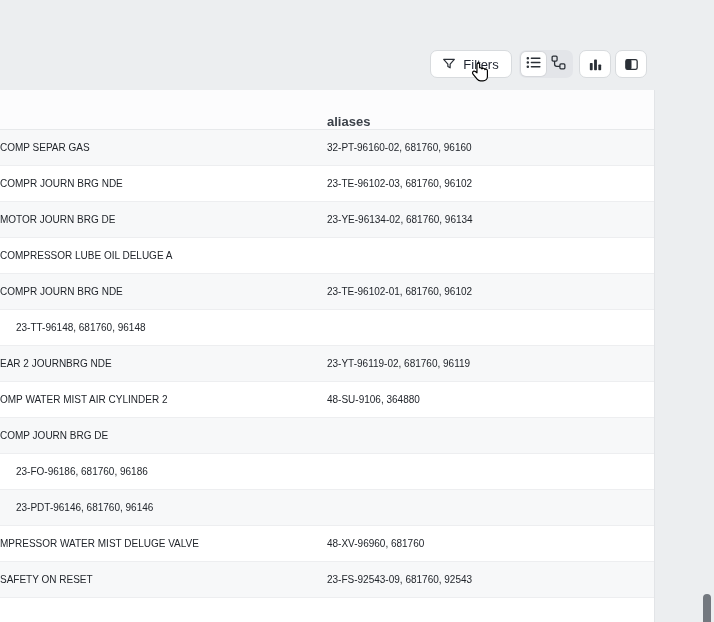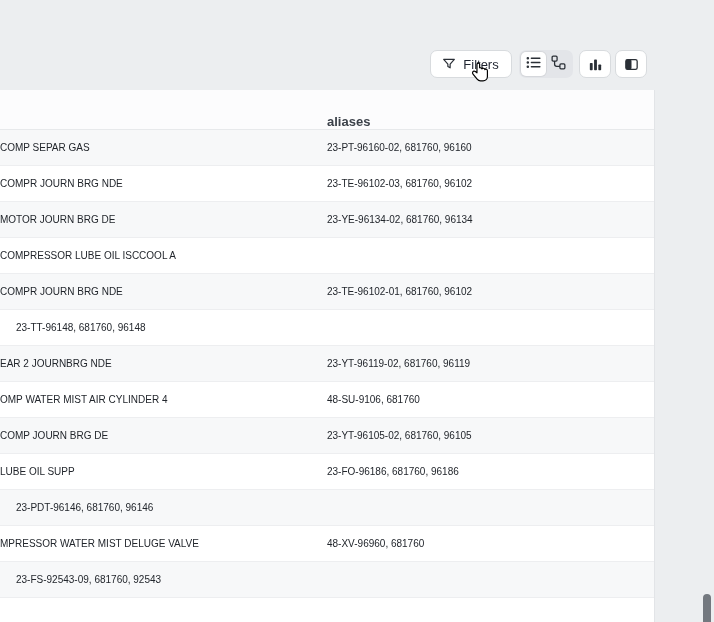--- a/index.html
+++ b/index.html
@@ -147,77 +147,76 @@
 </div>
 
 <div class="panel">
   <div class="thead">
     <div class="th col1"></div>
     <div class="th col2">aliases</div>
   </div>
   <div class="tbody" id="tbody">
   <div class="tr">
     <div class="td col1">COMP SEPAR GAS</div>
-    <div class="td col2">23-PT-96160-02, 681760, 96160</div>
+    <div class="td col2">32-PT-96160-02, 681760, 96160</div>
   </div>
 
   <div class="tr">
     <div class="td col1">COMPR JOURN BRG NDE</div>
     <div class="td col2">23-TE-96102-03, 681760, 96102</div>
   </div>
 
   <div class="tr">
     <div class="td col1">MOTOR JOURN BRG DE</div>
     <div class="td col2">23-YE-96134-02, 681760, 96134</div>
   </div>
 
   <div class="tr">
-    <div class="td col1">COMPRESSOR LUBE OIL ISCCOOL A</div>
+    <div class="td col1">COMPRESSOR LUBE OIL DELUGE A</div>
   </div>
 
   <div class="tr">
     <div class="td col1">COMPR JOURN BRG NDE</div>
     <div class="td col2">23-TE-96102-01, 681760, 96102</div>
   </div>
 
   <div class="tr">
     <div class="td col2">23-TT-96148, 681760, 96148</div>
   </div>
 
   <div class="tr">
     <div class="td col1">EAR 2 JOURNBRG NDE</div>
     <div class="td col2">23-YT-96119-02, 681760, 96119</div>
   </div>
 
   <div class="tr">
-    <div class="td col1">OMP WATER MIST AIR CYLINDER 4</div>
-    <div class="td col2">48-SU-9106, 681760</div>
+    <div class="td col1">OMP WATER MIST AIR CYLINDER 2</div>
+    <div class="td col2">48-SU-9106, 364880</div>
   </div>
 
   <div class="tr">
     <div class="td col1">COMP JOURN BRG DE</div>
-    <div class="td col2">23-YT-96105-02, 681760, 96105</div>
-  </div>
-
-  <div class="tr">
-    <div class="td col1">LUBE OIL SUPP</div>
+  </div>
+
+  <div class="tr">
     <div class="td col2">23-FO-96186, 681760, 96186</div>
   </div>
 
   <div class="tr">
     <div class="td col2">23-PDT-96146, 681760, 96146</div>
   </div>
 
   <div class="tr">
     <div class="td col1">MPRESSOR WATER MIST DELUGE VALVE</div>
     <div class="td col2">48-XV-96960, 681760</div>
   </div>
 
 
   <div class="tr">
+    <div class="td col1">SAFETY ON RESET</div>
     <div class="td col2">23-FS-92543-09, 681760, 92543</div>
   </div>
 </div>
 </div>
 
 <div class="v-scrollbar-thumb"></div>
 
 <div class="cursor">
   <svg width="22" height="24" viewBox="0 0 24 26">
     <path d="M9.2 2.2c-.9 0-1.6.7-1.6 1.6v9l-1.8-1.4c-1-.8-2.4-.4-2.9.7-.3.7-.1 1.4.4 2l4.5 5.6c.9 1.1 2.2 1.8 3.6 1.8h2.8c2.7 0 4.8-2.2 4.8-4.8v-6.2c0-.9-.7-1.6-1.6-1.6-.4 0-.8.2-1.1.4-.2-.8-1-1.5-1.9-1.5-.5 0-1 .2-1.4.6-.3-.7-1-1.2-1.9-1.2-.2 0-.4 0-.6.1V3.8c.3-.9-.4-1.6-1.3-1.6z" fill="#ffffff" stroke="#000000" stroke-width="1.3" stroke-linejoin="round"></path>

